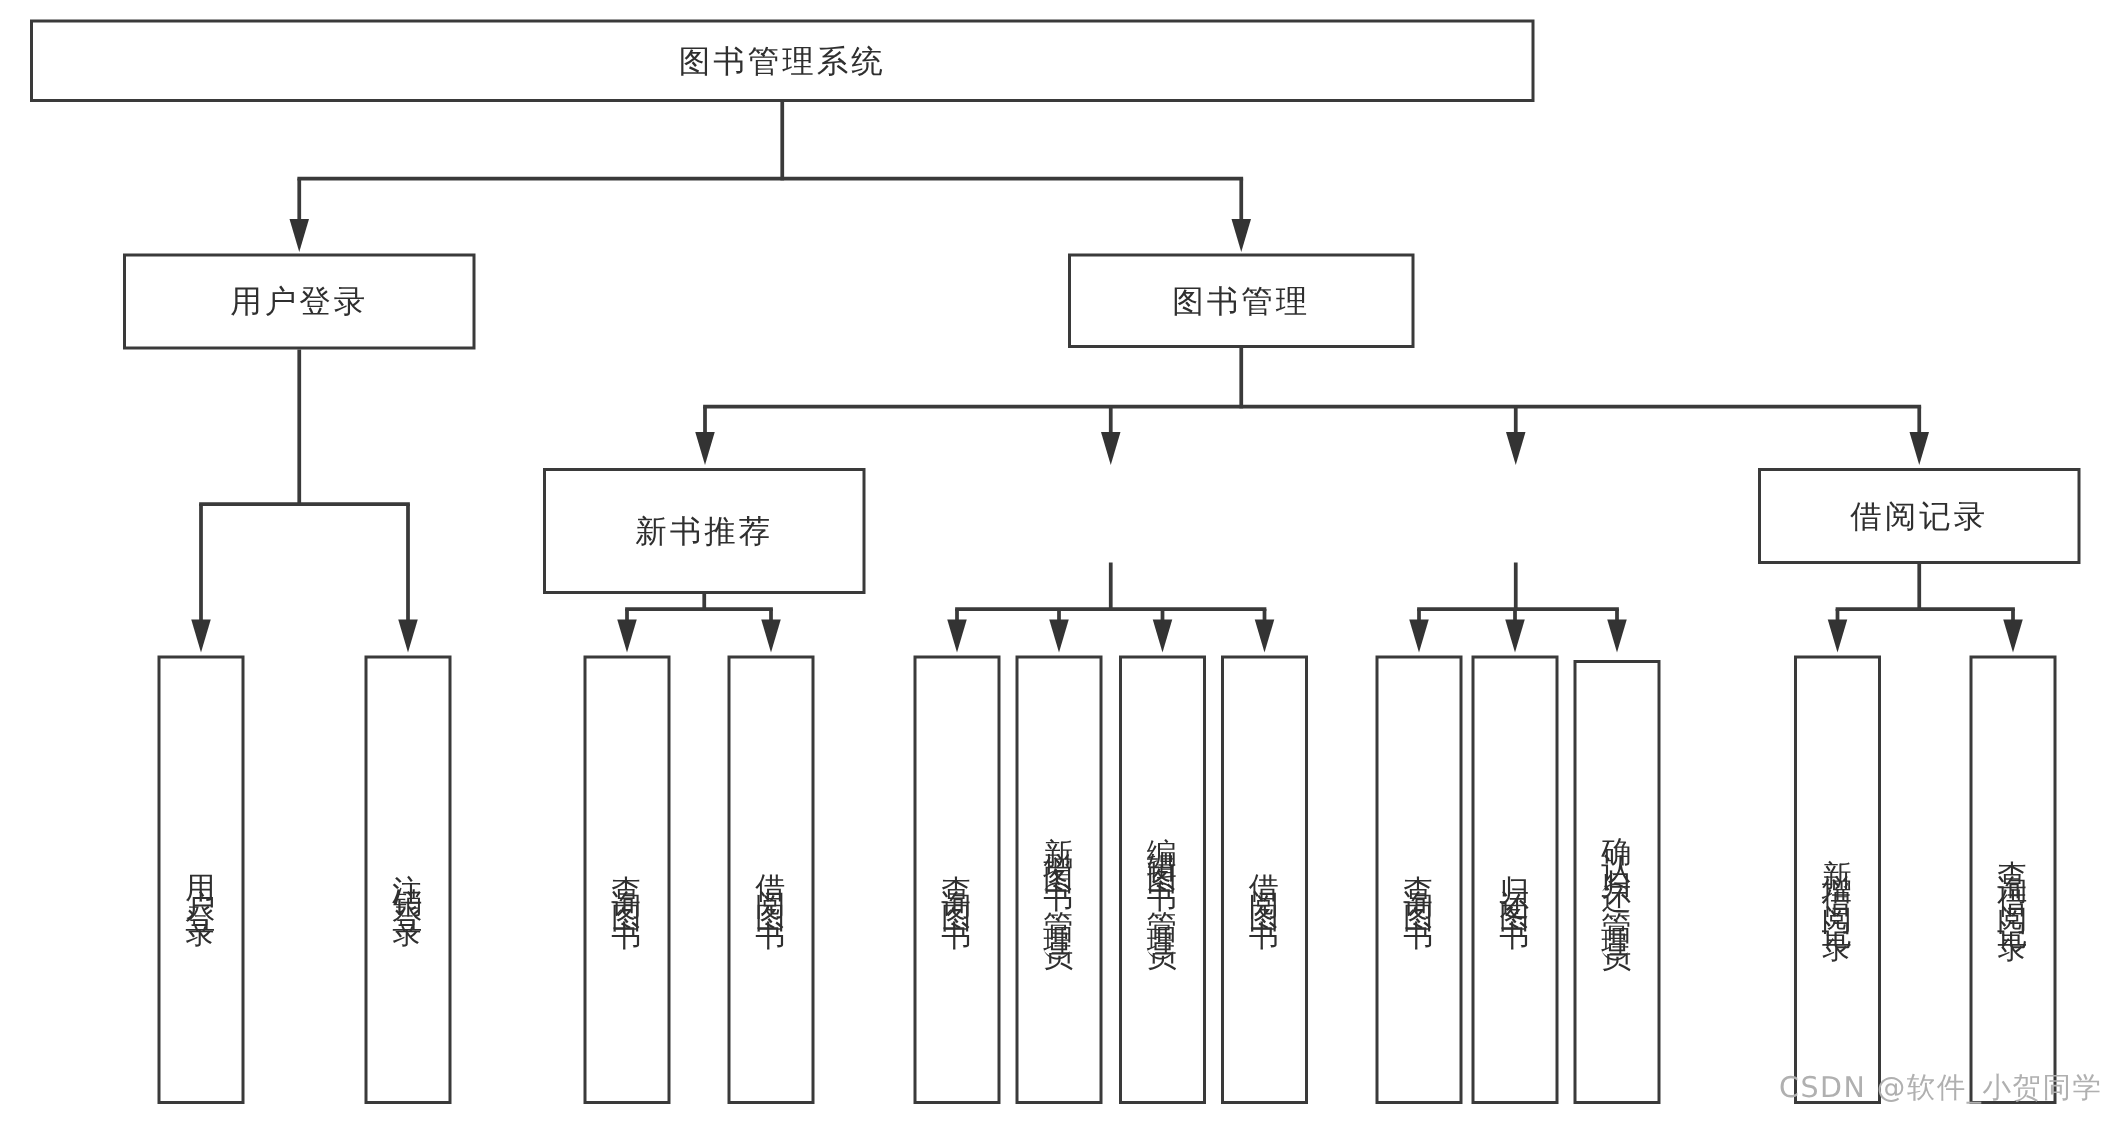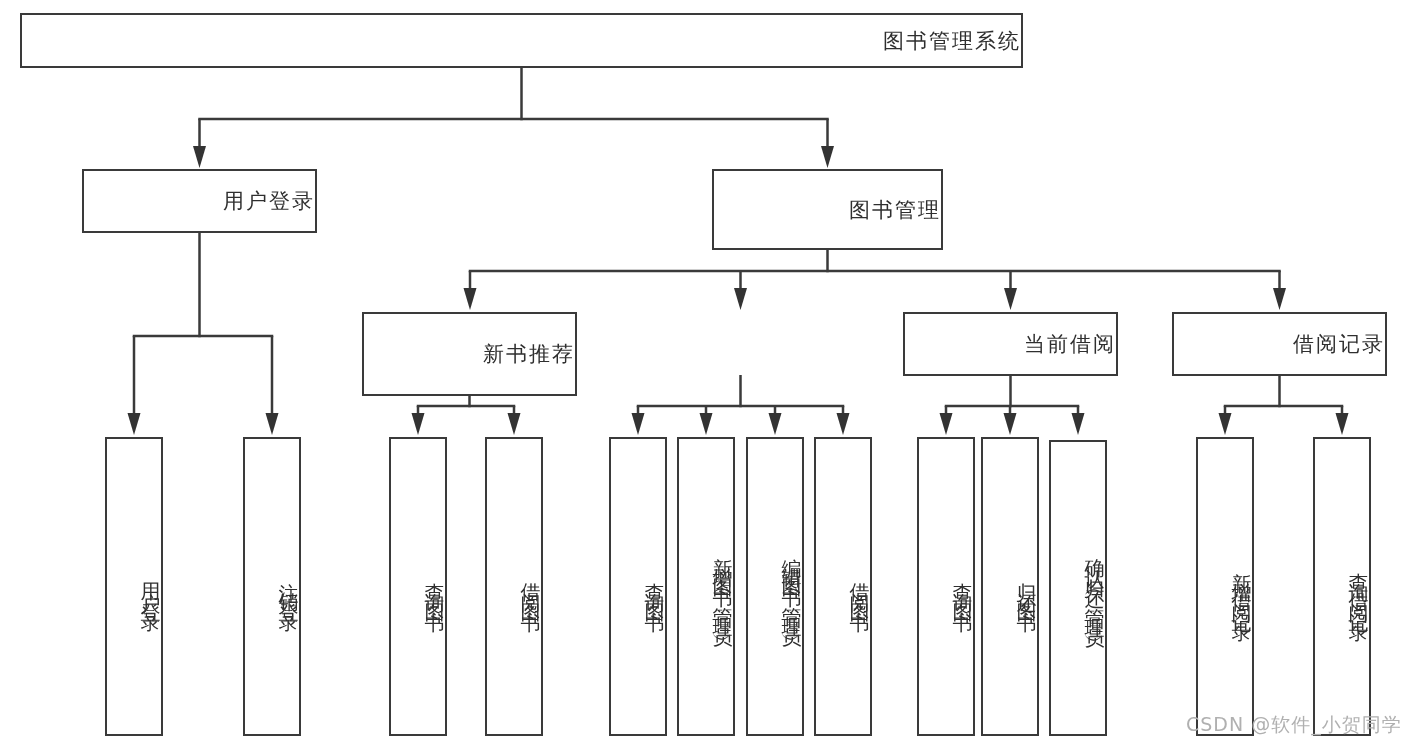--- a/index.html
+++ b/index.html
@@ -4,21 +4,21 @@
 <style>
   html,body { margin:0; padding:0; background:#ffffff; }
   .canvas {
     position:relative; width:1405px; height:747px; background:#ffffff;
     font-family:"DejaVu Sans","Liberation Sans",sans-serif; overflow:hidden;
   }
   .wires { position:absolute; left:0; top:0; z-index:0; }
   .node {
     position:absolute; box-sizing:border-box; z-index:1;
     border:2.5px solid #3a3a3a; background:#ffffff;
-    display:flex; align-items:center; justify-content:flex-end;
+    display:flex; align-items:center; justify-content:center;
     color:#2f2f2f;
   }
   .hnode { font-size:21px; letter-spacing:2px; white-space:nowrap; }
   .vnode span {
     writing-mode:vertical-rl; text-orientation:mixed;
     font-size:20px; letter-spacing:10px; line-height:1;
   }
   .watermark {
     position:absolute; z-index:3; color:#b0b0b0; font-size:19px;
     letter-spacing:1px; white-space:nowrap;
@@ -91,29 +91,26 @@
     <polygon points="1335.5,413 1348.5,413 1342,435" stroke="none"></polygon>
   </svg>
 
   <div class="node hnode" style="left:20px;top:13px;width:1003px;height:55px">
     <span>图书管理系统</span>
   </div>
 
   <div class="node hnode" style="left:82px;top:169px;width:235px;height:64px">
     <span>用户登录</span>
   </div>
-  <div class="node hnode" style="left:712px;top:169px;width:231px;height:81px">
+  <div class="node hnode" style="left:712px;top:169px;width:231px;height:63px">
     <span>图书管理</span>
   </div>
 
   <div class="node hnode" style="left:362px;top:312px;width:215px;height:84px">
     <span>新书推荐</span>
-  </div>
-  <div class="node hnode" style="left:903px;top:312px;width:215px;height:64px">
-    <span>当前借阅</span>
   </div>
   <div class="node hnode" style="left:1172px;top:312px;width:215px;height:64px">
     <span>借阅记录</span>
   </div>
 
   <div class="node vnode" style="left:105px;top:437px;width:58px;height:299px">
     <span>用户登录</span>
   </div>
   <div class="node vnode" style="left:243px;top:437px;width:58px;height:299px">
     <span>注销登录</span>

